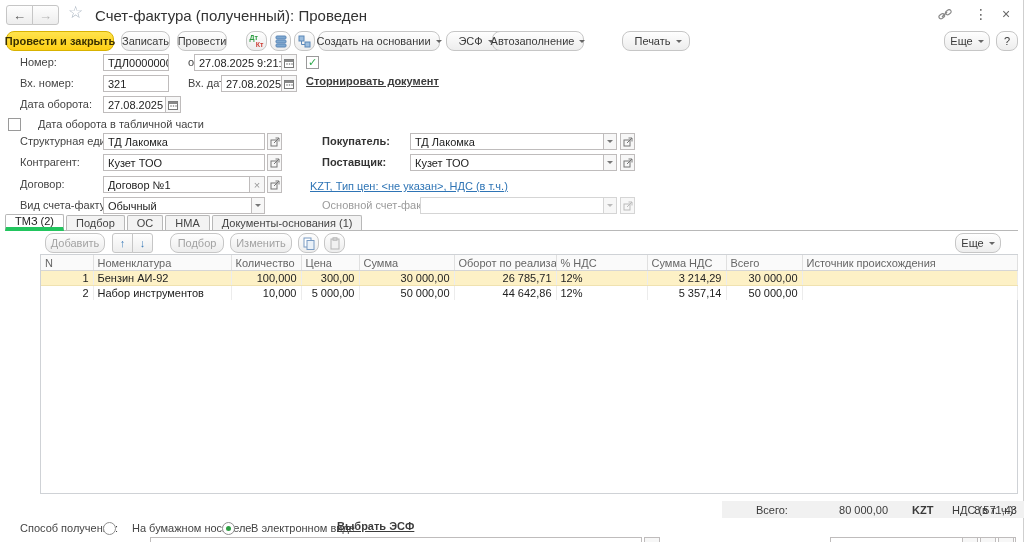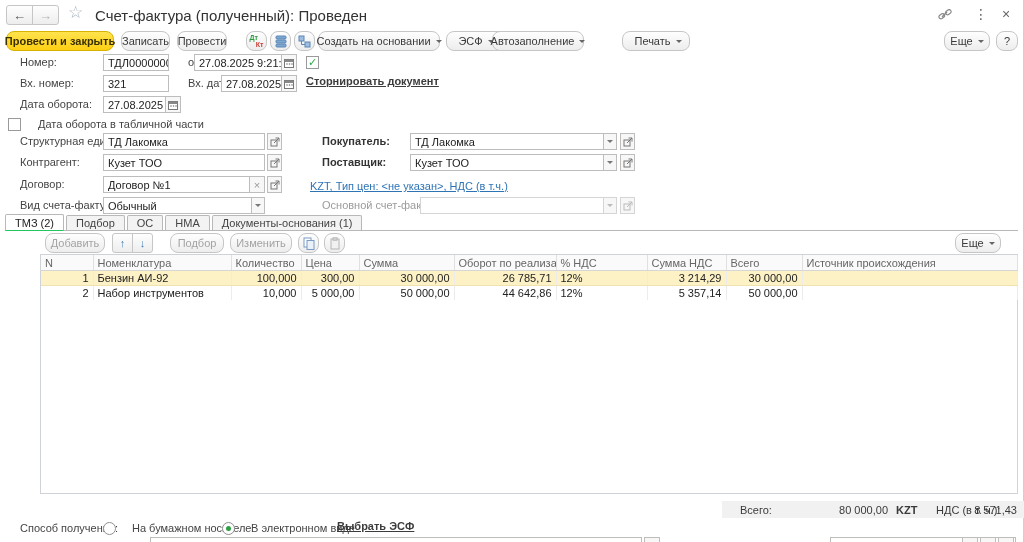--- a/index.html
+++ b/index.html
@@ -37,33 +37,33 @@
   .navbtn{position:absolute;top:5px;height:20px;width:27px;box-sizing:border-box;border:1px solid #c6c6c6;
           background:linear-gradient(#fefefe,#ededed);display:flex;align-items:center;justify-content:center;font-size:13px;color:#555;}
   .title{position:absolute;left:95px;top:7px;font-size:15px;color:#333;}
   .winicon{position:absolute;top:8px;color:#666;font-size:13px;line-height:13px;cursor:pointer;}
 
   
   .tabs{position:absolute;left:5px;top:214px;width:1013px;height:17px;display:flex;align-items:flex-end;
         border-bottom:1px solid #b8b8b8;box-sizing:border-box;}
   .tab{height:15px;box-sizing:border-box;border:1px solid #b8b8b8;border-bottom:none;background:#f3f3f3;
        padding:0 9px;margin-right:2px;display:flex;align-items:center;color:#444;border-radius:2px 2px 0 0;cursor:pointer;}
-  .tab.active{background:#fff;height:17px;margin-bottom:-1px;z-index:2;border-bottom:1px solid #22c55e;color:#222;}
+  .tab.active{background:#fff;height:17px;margin-bottom:-1px;z-index:2;border-bottom:4px solid #22c55e;color:#222;}
 
   
   .grid{position:absolute;left:40px;top:254px;width:978px;height:240px;border:1px solid #cfd2d6;box-sizing:border-box;background:#fff;}
   table.tbl{border-collapse:collapse;table-layout:fixed;width:976px;font-size:11px;}
   .tbl th{background:#fafafa;color:#666;font-weight:normal;text-align:left;border-right:1px solid #e0e0e0;
           border-bottom:1px solid #d6d6d6;padding:1px 4px;height:13px;overflow:hidden;white-space:nowrap;}
   .tbl td{border-right:1px solid #ececec;padding:1px 4px;height:12px;overflow:hidden;white-space:nowrap;color:#222;}
   .tbl tr.sel td{background:#fdf1c6;border-bottom:1px solid #f0e2b0;}
   .tbl td.num,.tbl th.num{text-align:right;}
 
   .totals{position:absolute;left:722px;top:501px;width:302px;height:17px;background:#f1f1f1;display:flex;align-items:center;}
-  .totals span{position:absolute;white-space:nowrap;color:#3a3a3a;}
+  .totals span{position:absolute;white-space:nowrap;color:#3a3a3a;margin-left:16px;}
 
   .sliver{position:absolute;box-sizing:border-box;border:1px solid #bfbcbc;background:#fff;height:12px;top:537px;}
   svg{display:block;}
 </style>
 </head>
 <body>
 
 <div class="app">
 
   <div class="navbtn" style="left:6px;border-radius:3px 0 0 3px;">

